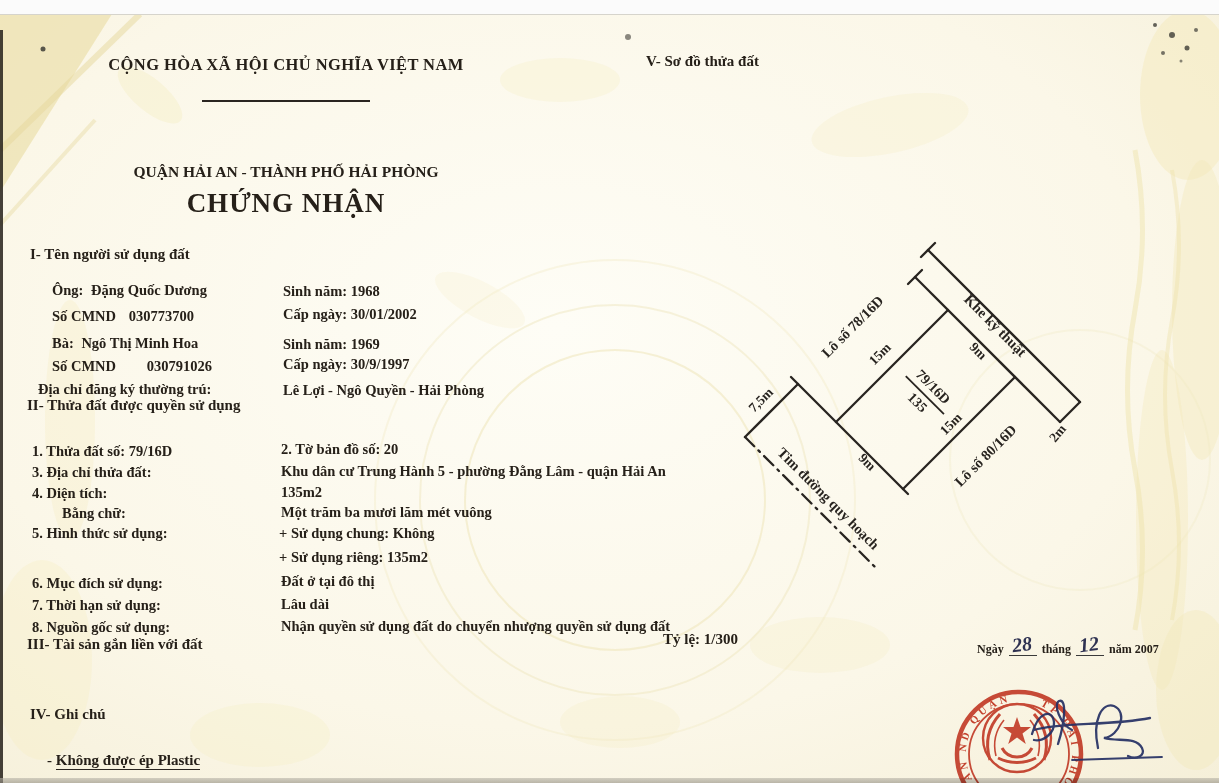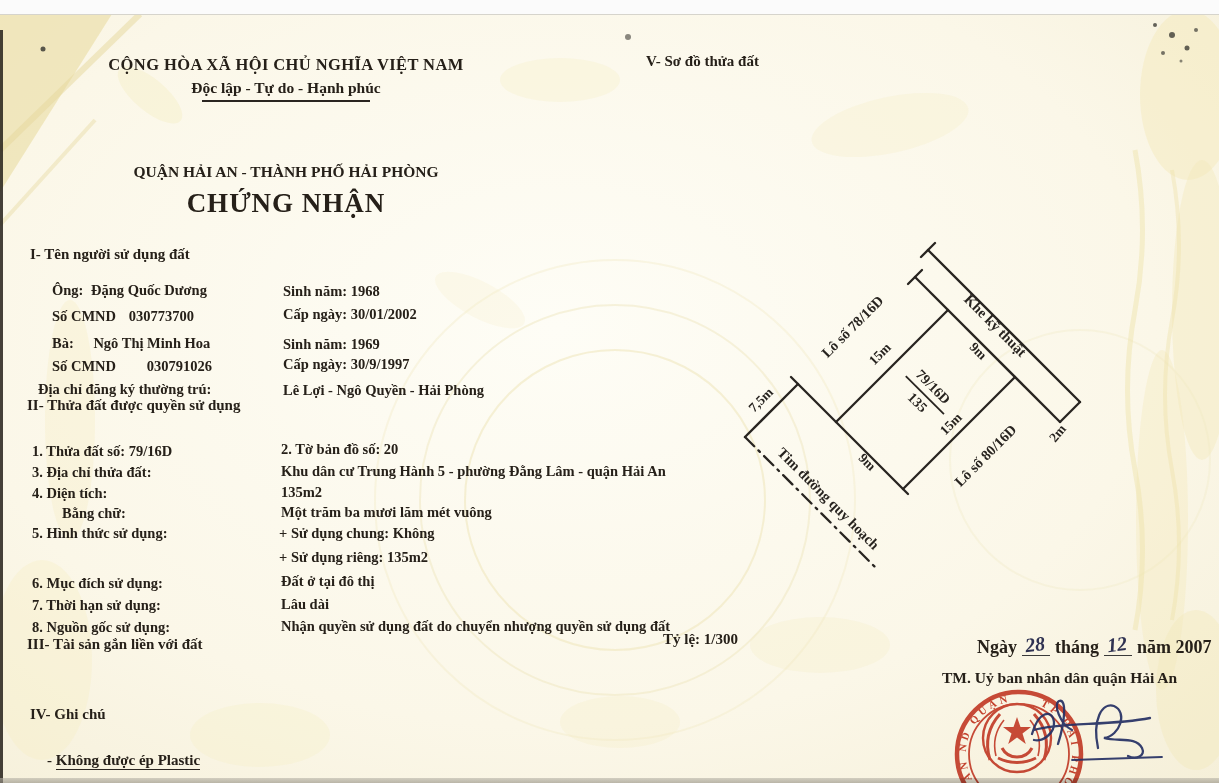--- a/index.html
+++ b/index.html
@@ -13,21 +13,21 @@
   .lbl{font-weight:700;}
   .val{font-weight:700;}
   .topstrip{position:absolute;left:0;top:0;width:1219px;height:14px;background:#fbfbfb;border-bottom:1px solid #d6d4cc;}
   .leftedge{position:absolute;left:0;top:30px;width:3px;height:753px;background:#24201a;opacity:.85;}
   .rightedge{position:absolute;right:0;top:14px;width:3px;height:769px;background:#c2beb4;}
   .bottomedge{position:absolute;left:0;top:778px;width:1219px;height:5px;background:linear-gradient(#b8b4a8,#8f8b80);opacity:.6;}
   .rule{position:absolute;background:#2a2520;}
   .underline-note{border-bottom:1.6px solid #2a2520;padding-bottom:1px;}
   .hand{font-style:italic;font-weight:700;font-size:20px;color:#2f3252;display:inline-block;transform:rotate(-7deg);line-height:1;}
   .handwrap{display:inline-block;border-bottom:1.4px solid #3a3a3a;padding:0 5px 0 3px;margin:0 5px;position:relative;top:-2px;}
-  .dateline span.word{font-weight:700;font-size:18px;text-align:right;}
+  .dateline span.word{font-weight:700;font-size:12px;text-align:right;}
   svg text{font-family:"Liberation Serif","DejaVu Serif",serif;}
 </style>
 </head>
 <body>
 
 <div class="page">
 
   <svg style="position:absolute;left:0;top:0;" width="1219" height="783" viewBox="0 0 1219 783">
     <circle cx="615" cy="500" r="150" fill="none" stroke="#eee5ba" stroke-width="2" opacity="0.55"></circle>
     <circle cx="615" cy="500" r="195" fill="none" stroke="#eee5ba" stroke-width="2" opacity="0.45"></circle>
@@ -62,21 +62,20 @@
       <circle cx="1181" cy="61" r="1.5" opacity="0.6"></circle>
     </g>
   </svg>
 
   <div class="topstrip"></div>
   <div class="leftedge"></div>
   <div class="rightedge"></div>
   <div class="bottomedge"></div>
 
   <div class="t ctr b fs16" style="top:55px;letter-spacing:.4px;">CỘNG HÒA XÃ HỘI CHỦ NGHĨA VIỆT NAM</div>
-  <div class="t ctr b" style="top:79px;font-size:15.5px;">Độc lập - Tự do - Hạnh phúc</div>
   <div class="rule" style="left:202px;top:100px;width:168px;height:2px;"></div>
   <div class="t ctr b" style="top:188px;font-size:27px;letter-spacing:1px;">CHỨNG NHẬN</div>
   <div class="t ctr b" style="top:163px;font-size:15.5px;">QUẬN HẢI AN - THÀNH PHỐ HẢI PHÒNG</div>
 
   <div class="t b fs15" style="left:646px;top:53px;">V- Sơ đồ thửa đất</div>
 
   <div class="t b fs15" style="left:30px;top:246px;">I- Tên người sử dụng đất</div>
 
   <div class="t fs14" style="left:52px;top:282px;">
     <span class="lbl">Ông:</span>
@@ -85,21 +84,21 @@
   <div class="t val fs14" style="left:283px;top:283px;">Sinh năm: 1968</div>
 
   <div class="t fs14" style="left:52px;top:308px;">
     <span class="lbl">Số CMND</span>
     <span class="b" style="margin-left:9px;">030773700</span>
   </div>
   <div class="t val fs14" style="left:283px;top:306px;">Cấp ngày: 30/01/2002</div>
 
   <div class="t fs14" style="left:52px;top:335px;">
     <span class="lbl">Bà:</span>
-    <span class="b" style="margin-left:16px;">Ngô Thị Minh Hoa</span>
+    <span class="b" style="margin-left:4px;">Ngô Thị Minh Hoa</span>
   </div>
   <div class="t val fs14" style="left:283px;top:336px;">Sinh năm: 1969</div>
 
   <div class="t fs14" style="left:52px;top:358px;">
     <span class="lbl">Số CMND</span>
     <span class="b" style="margin-left:27px;">030791026</span>
   </div>
   <div class="t val fs14" style="left:283px;top:356px;">Cấp ngày: 30/9/1997</div>
 
   <div class="t lbl fs14" style="left:38px;top:381px;">Địa chỉ đăng ký thường trú:</div>
@@ -168,21 +167,20 @@
       <text transform="translate(134,225) rotate(45)" font-size="13.5">9m</text>
       <text transform="translate(34,163) rotate(-45)" font-size="13.5">7,5m</text>
       <text transform="translate(95,262) rotate(45)" font-size="14.5">Tim đường quy hoạch</text>
       <text transform="translate(331,196) rotate(-50)" font-size="13.5">2m</text>
     </g>
   </svg>
 
   <div class="t dateline" style="left:977px;top:636px;">
     <span class="word">Ngày</span><span class="handwrap"><span class="hand">28</span></span><span class="word">tháng</span><span class="handwrap"><span class="hand">12</span></span><span class="word">năm 2007</span>
   </div>
-  <div class="t b" style="left:942px;top:669px;font-size:15.5px;">TM. Uỷ ban nhân dân quận Hải An</div>
 
   <svg style="position:absolute;left:950px;top:686px;mix-blend-mode:multiply;" width="140" height="97" viewBox="0 0 140 97">
     <g stroke="#c63a28" fill="none" opacity="0.9">
       <circle cx="69" cy="68" r="62" stroke-width="4.5"></circle>
       <circle cx="69" cy="68" r="50" stroke-width="1.8"></circle>
       <circle cx="67" cy="52" r="34" stroke-width="2.4"></circle>
       <path d="M40,74 Q32,48 50,28" stroke-width="3"></path>
       <path d="M94,74 Q102,48 84,28" stroke-width="3"></path>
       <path d="M46,70 Q41,50 54,34" stroke-width="1.6"></path>
       <path d="M88,70 Q93,50 80,34" stroke-width="1.6"></path>

